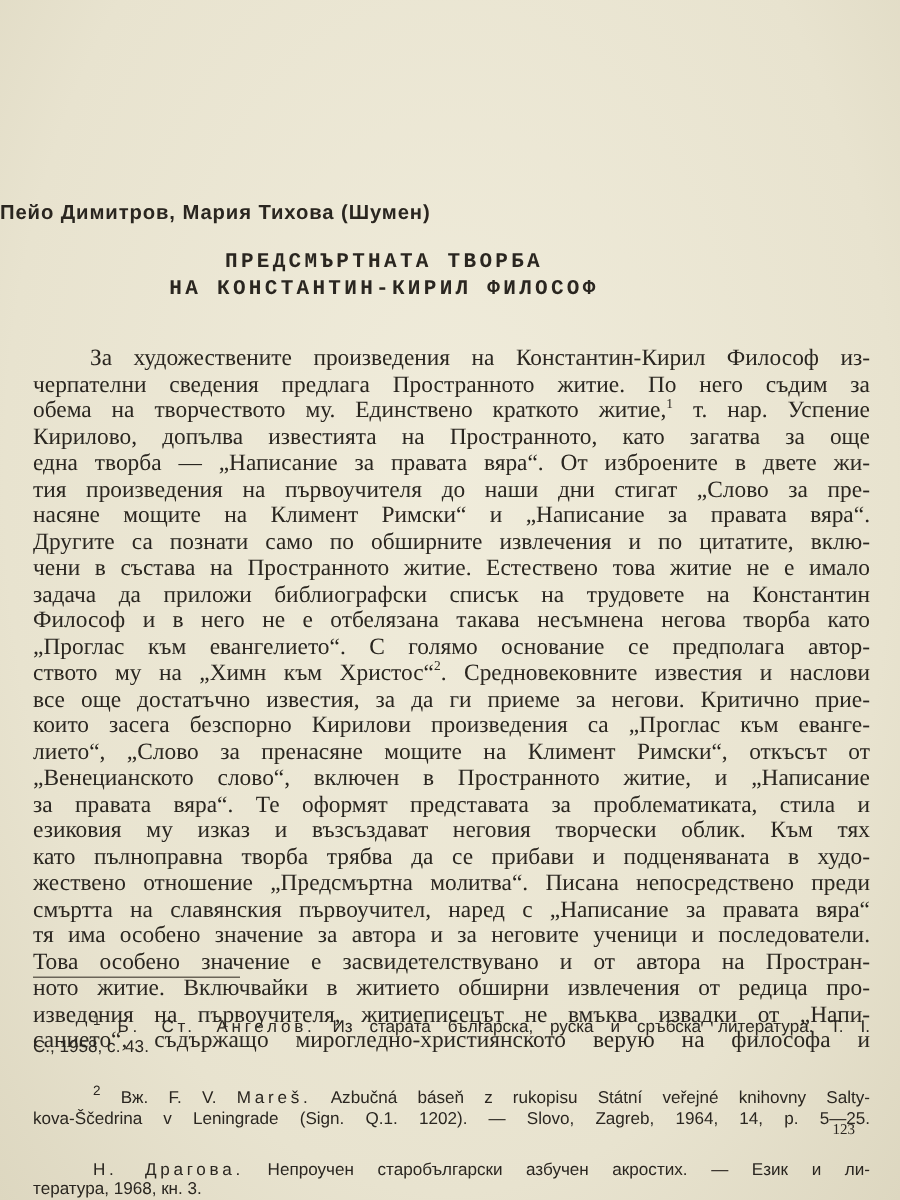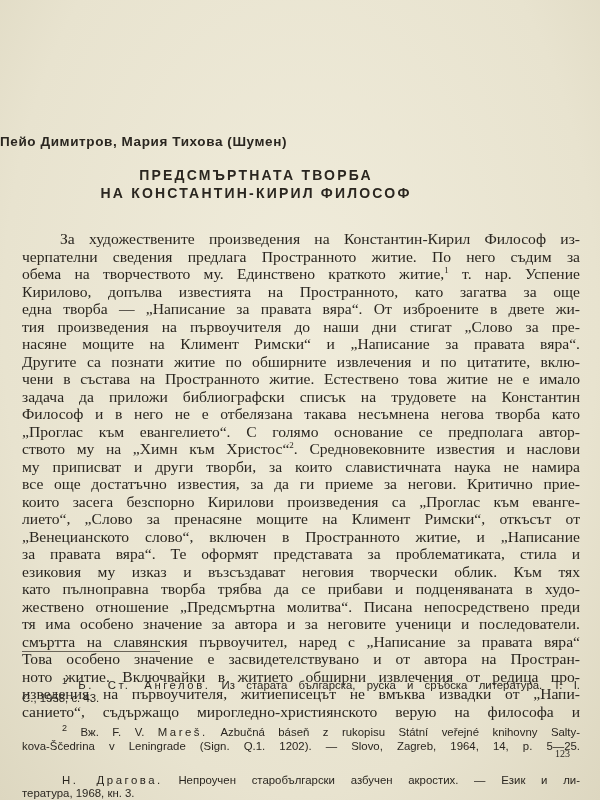--- a/index.html
+++ b/index.html
@@ -14,21 +14,21 @@
       position: absolute; left: 0; top: 0; width: 600px; height: 800px;
       background: radial-gradient(ellipse at 50% 40%, #f0ecdb 0%, #e8e3cf 70%, #ddd7c0 100%);
     }
     .authors {
       position: absolute; top: 134px; left: 0; width: 600px; text-align: left;
       font-family: "Liberation Sans", "DejaVu Sans", sans-serif;
       font-weight: bold; font-size: 13.5px; letter-spacing: 0.6px;
     }
     .title {
       position: absolute; top: 166px; left: 0; width: 512px; text-align: center;
-      font-family: Liberation Sans, sans-serif;
+      font-family: Liberation Mono, monospace;
       font-weight: bold; font-size: 14px; letter-spacing: 2.2px; line-height: 18px;
     }
     .body-text {
       position: absolute; top: 230px; left: 22px; width: 558px;
       font-size: 15.6px; line-height: 17.5px;
     }
     .line { white-space: nowrap; text-align: justify; text-align-last: justify; height: 17.5px; }
     .line.indent { padding-left: 38px; }
     .fn-rule {
       position: absolute; top: 651px; left: 22px; width: 138px; height: 1px; background: #6a6458;
@@ -64,37 +64,36 @@
   </div>
 
   <div class="body-text">
     <div class="line indent">За художествените произведения на Константин-Кирил Философ из-</div>
     <div class="line">черпателни сведения предлага Пространното житие. По него съдим за</div>
     <div class="line"><span>обема на творчеството му. Единствено краткото житие,</span><sup>1</sup><span> т. нар. Успение</span></div>
     <div class="line">Кирилово, допълва известията на Пространното, като загатва за още</div>
     <div class="line">една творба — „Написание за правата вяра“. От изброените в двете жи-</div>
     <div class="line">тия произведения на първоучителя до наши дни стигат „Слово за пре-</div>
     <div class="line">насяне мощите на Климент Римски“ и „Написание за правата вяра“.</div>
-    <div class="line">Другите са познати житие по обширните извлечения и по цитатите, вклю-</div>
+    <div class="line">Другите са познати само по обширните извлечения и по цитатите, вклю-</div>
     <div class="line">чени в състава на Пространното житие. Естествено това житие не е имало</div>
     <div class="line">задача да приложи библиографски списък на трудовете на Константин</div>
     <div class="line">Философ и в него не е отбелязана такава несъмнена негова творба като</div>
     <div class="line">„Проглас към евангелието“. С голямо основание се предполага автор-</div>
     <div class="line"><span>ството му на „Химн към Христос“</span><sup>2</sup><span>. Средновековните известия и наслови</span></div>
-    <div class="line">му приписват и други творби, за които славистичната наука не намира</div>
     <div class="line">все още достатъчно известия, за да ги приеме за негови. Критично прие-</div>
     <div class="line">които засега безспорно Кирилови произведения са „Проглас към еванге-</div>
     <div class="line">лието“, „Слово за пренасяне мощите на Климент Римски“, откъсът от</div>
     <div class="line">„Венецианското слово“, включен в Пространното житие, и „Написание</div>
     <div class="line">за правата вяра“. Те оформят представата за проблематиката, стила и</div>
     <div class="line">езиковия му изказ и възсъздават неговия творчески облик. Към тях</div>
     <div class="line">като пълноправна творба трябва да се прибави и подценяваната в худо-</div>
     <div class="line">жествено отношение „Предсмъртна молитва“. Писана непосредствено преди</div>
+    <div class="line">смъртта на славянския първоучител, наред с „Написание за правата вяра“</div>
     <div class="line">тя има особено значение за автора и за неговите ученици и последователи.</div>
-    <div class="line">смъртта на славянския първоучител, наред с „Написание за правата вяра“</div>
     <div class="line">Това особено значение е засвидетелствувано и от автора на Простран-</div>
     <div class="line">ното житие. Включвайки в житието обширни извлечения от редица про-</div>
     <div class="line">изведения на първоучителя, житиеписецът не вмъква извадки от „Напи-</div>
     <div class="line">санието“, съдържащо мирогледно-християнското верую на философа и</div>
   </div>
 
   <div class="fn-rule"></div>
 
   <div class="footnotes">
     <div class="fn-line indent"><sup>1</sup> <span class="sp">Б. Ст. Ангелов.</span><span> Из старата българска, руска и сръбска литература. Т. I.</span></div>

